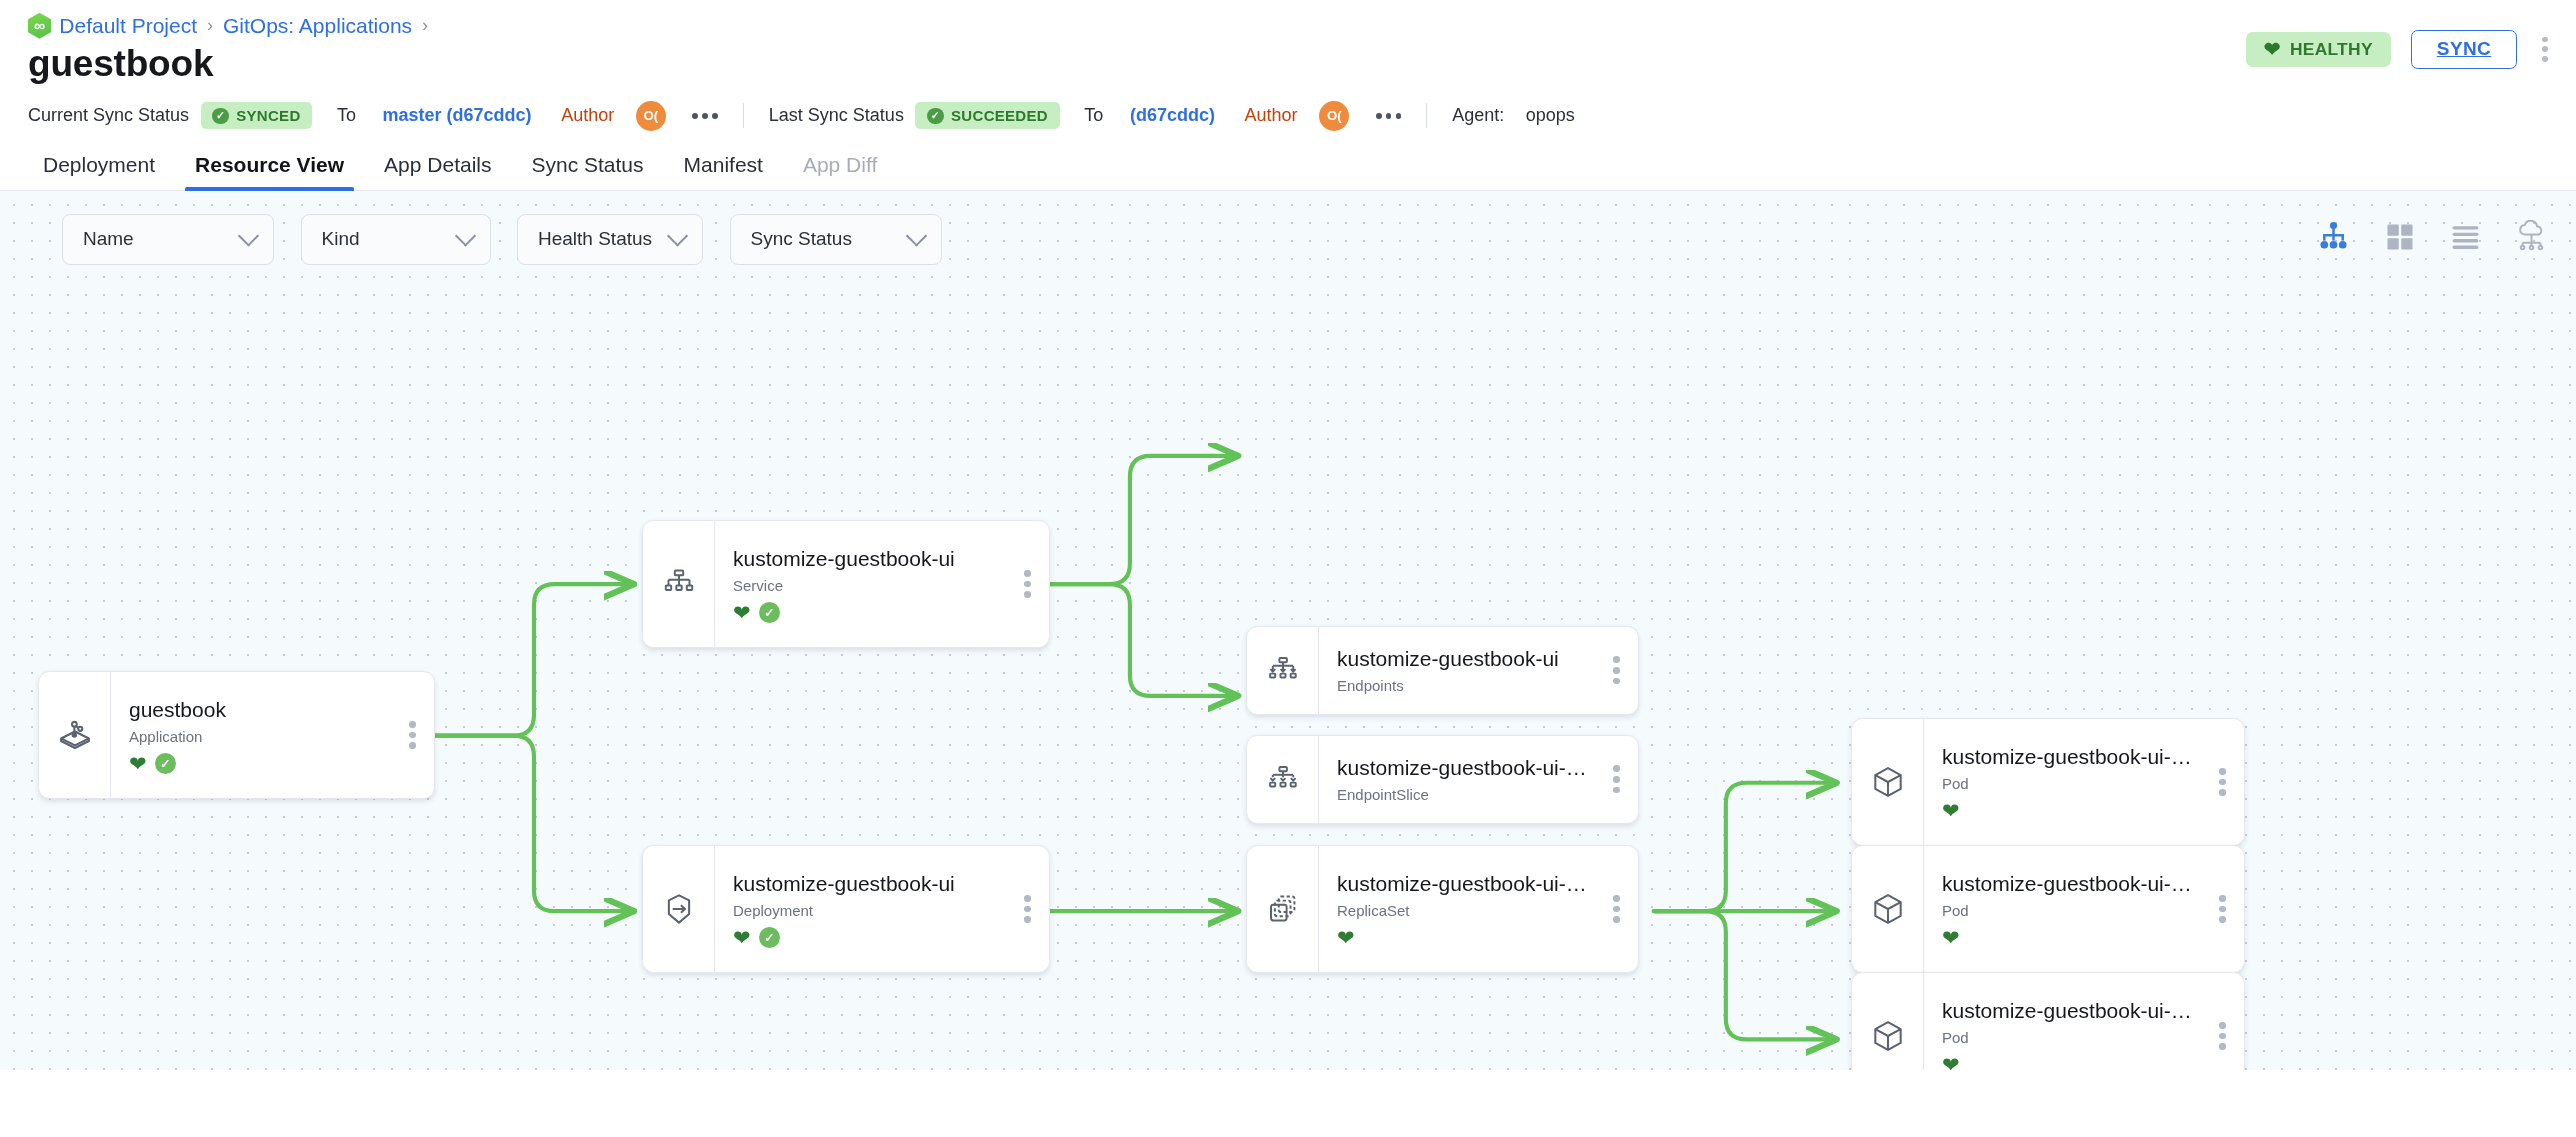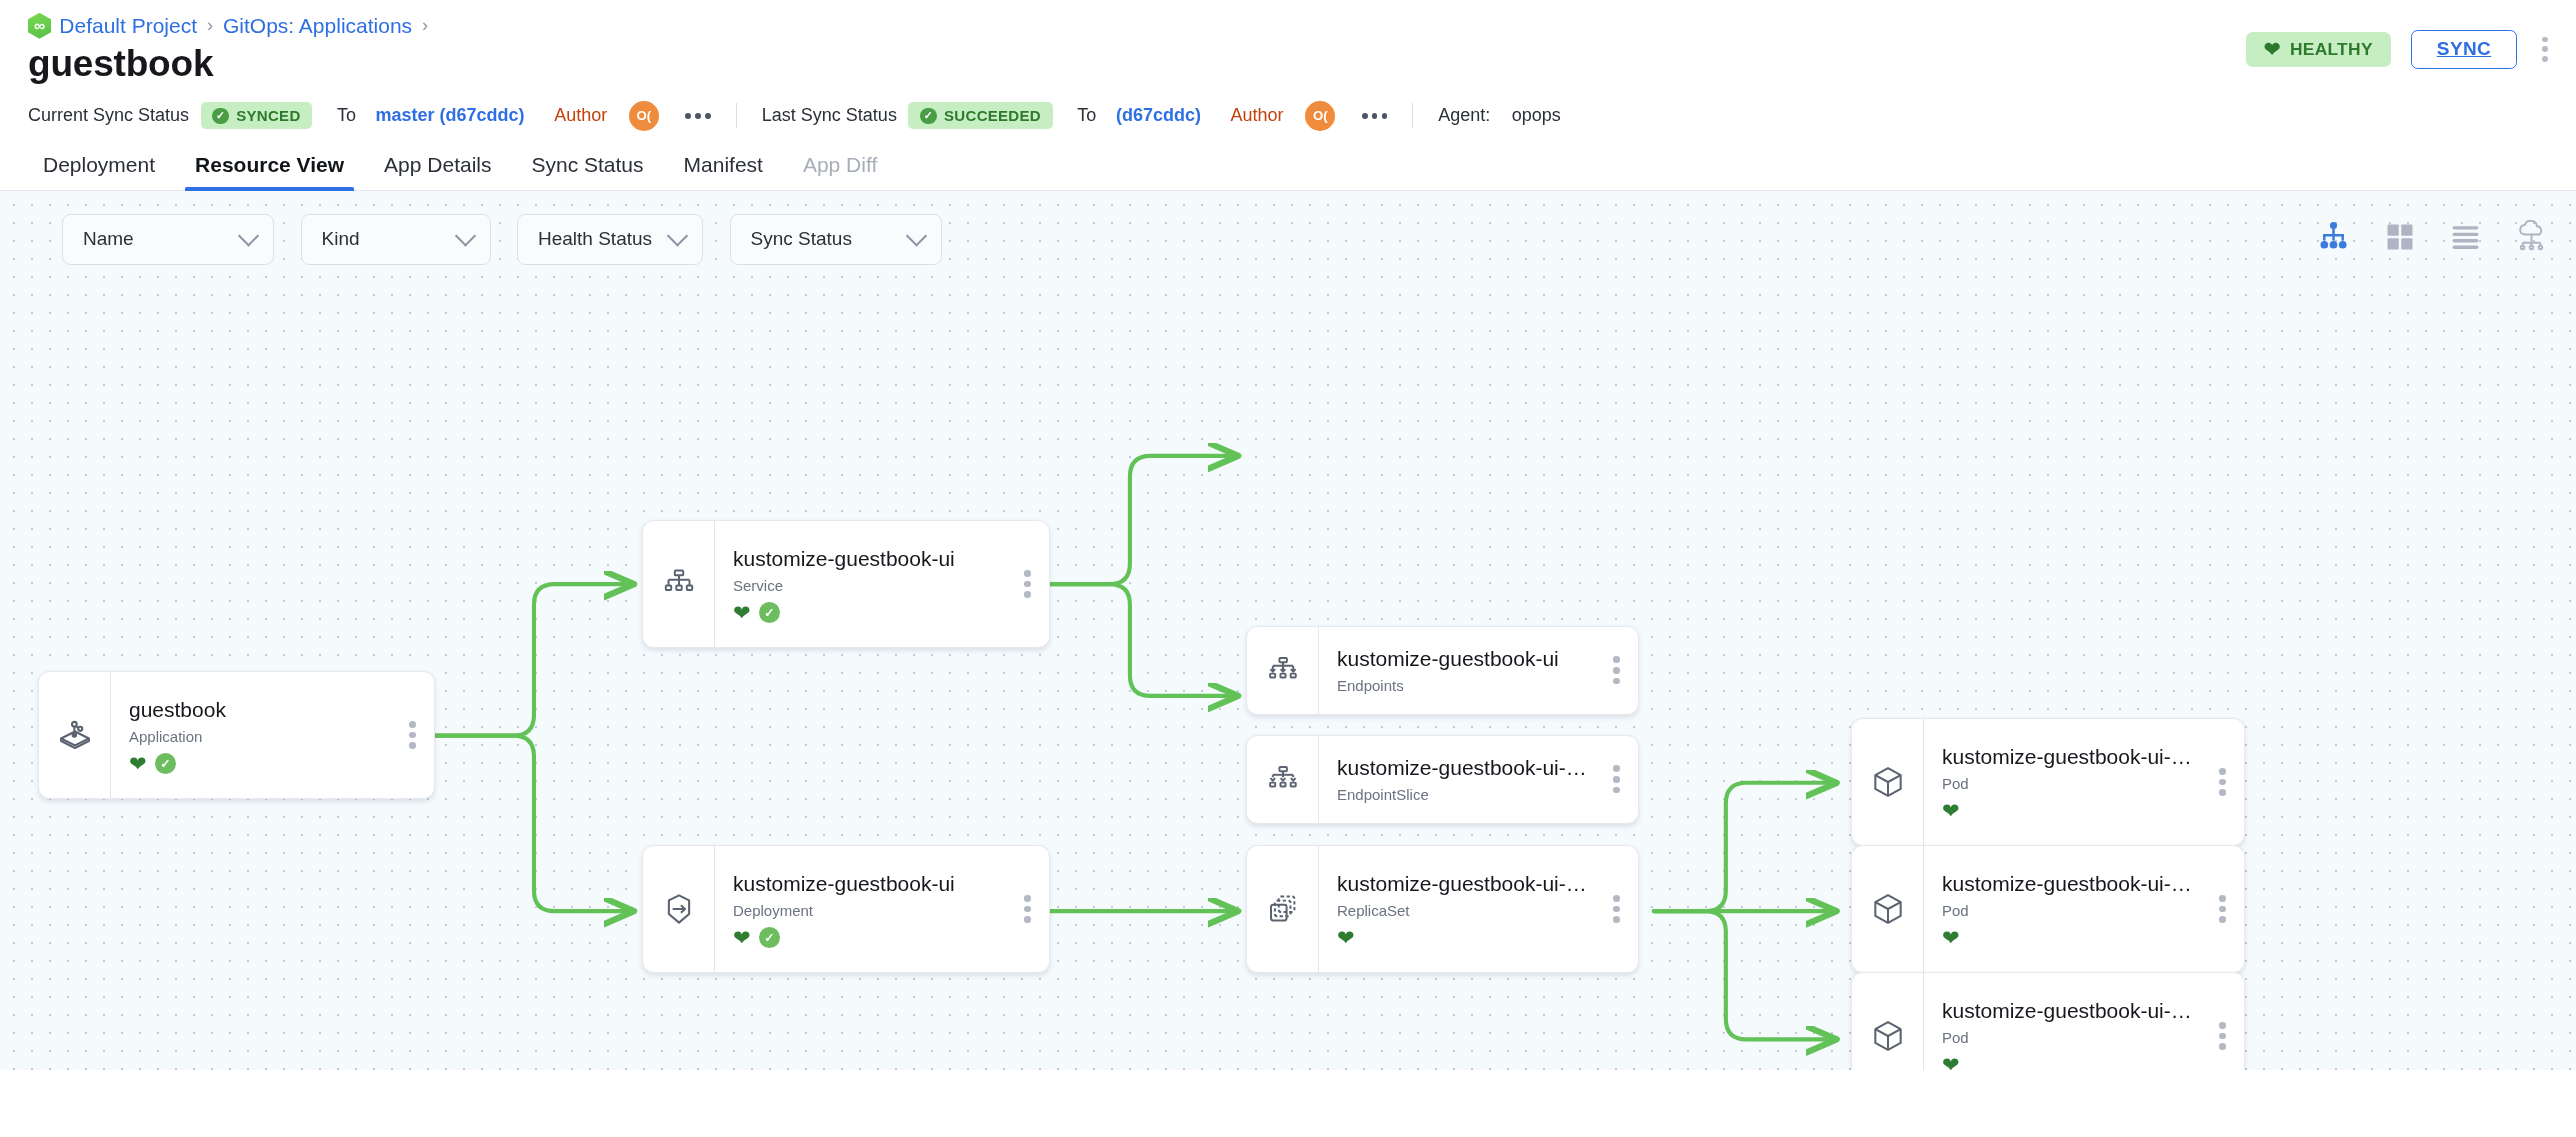--- a/index.html
+++ b/index.html
@@ -124,21 +124,21 @@
     display: flex; align-items: center; gap: 7.4px;
     color: #2d7a2d; font-weight: 700; font-size: 15px; letter-spacing: 0.3px;
   }
   .check-circle {
     width: 16.6px; height: 16.6px; border-radius: 50%;
     background: #4a9c45; color: #fff;
     display: inline-flex; align-items: center; justify-content: center;
     font-size: 10.8px; line-height: 1; font-weight: 700;
   }
   .to-word { color: #2b2f38; margin-left: 13.2px; }
-  .rev-link { color: #2f6fe4; font-weight: 700; cursor: pointer; margin-left: 8px; }
+  .rev-link { color: #2f6fe4; font-weight: 700; cursor: pointer; margin-left: 15px; }
   .author-word { margin-left: 18px; color: #c2410c; }
   .avatar {
     width: 30px; height: 30px; border-radius: 50%;
     background: #ef8b3c; color: #fff;
     display: inline-flex; align-items: center; justify-content: center;
     font-size: 13.2px; font-weight: 600; margin-left: 10px;
     overflow: hidden;
   }
   .kebab-horiz {
     display: flex; gap: 4.1px; margin-left: 15px; cursor: pointer; align-items:center;

